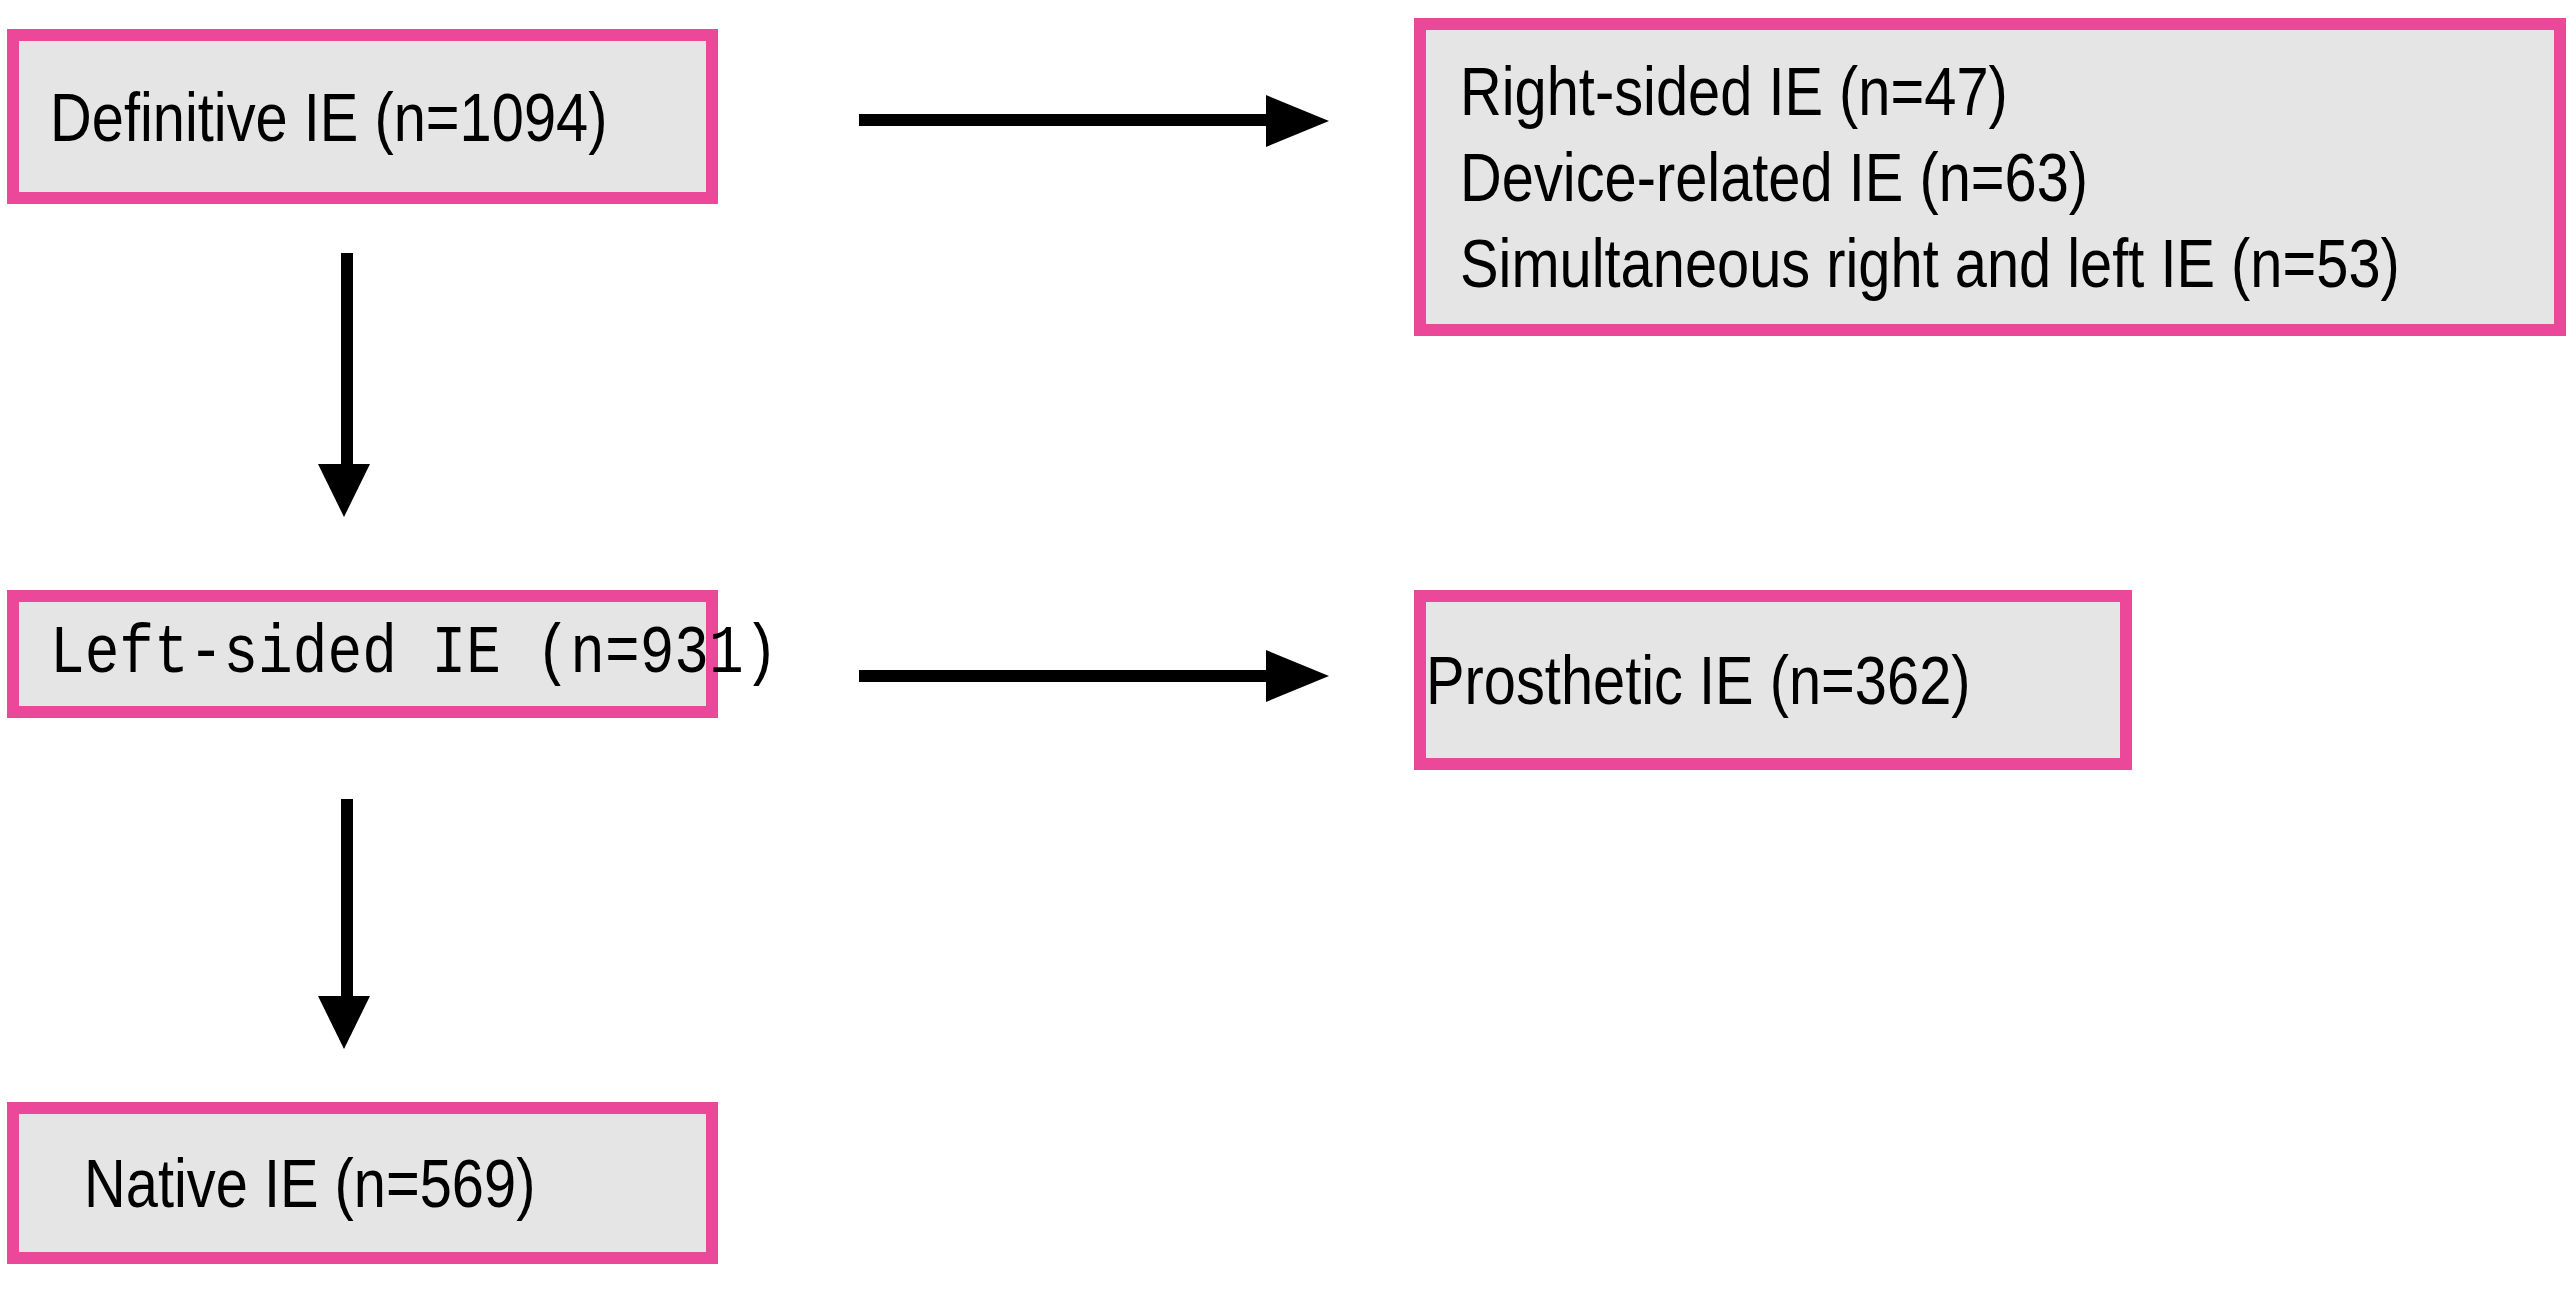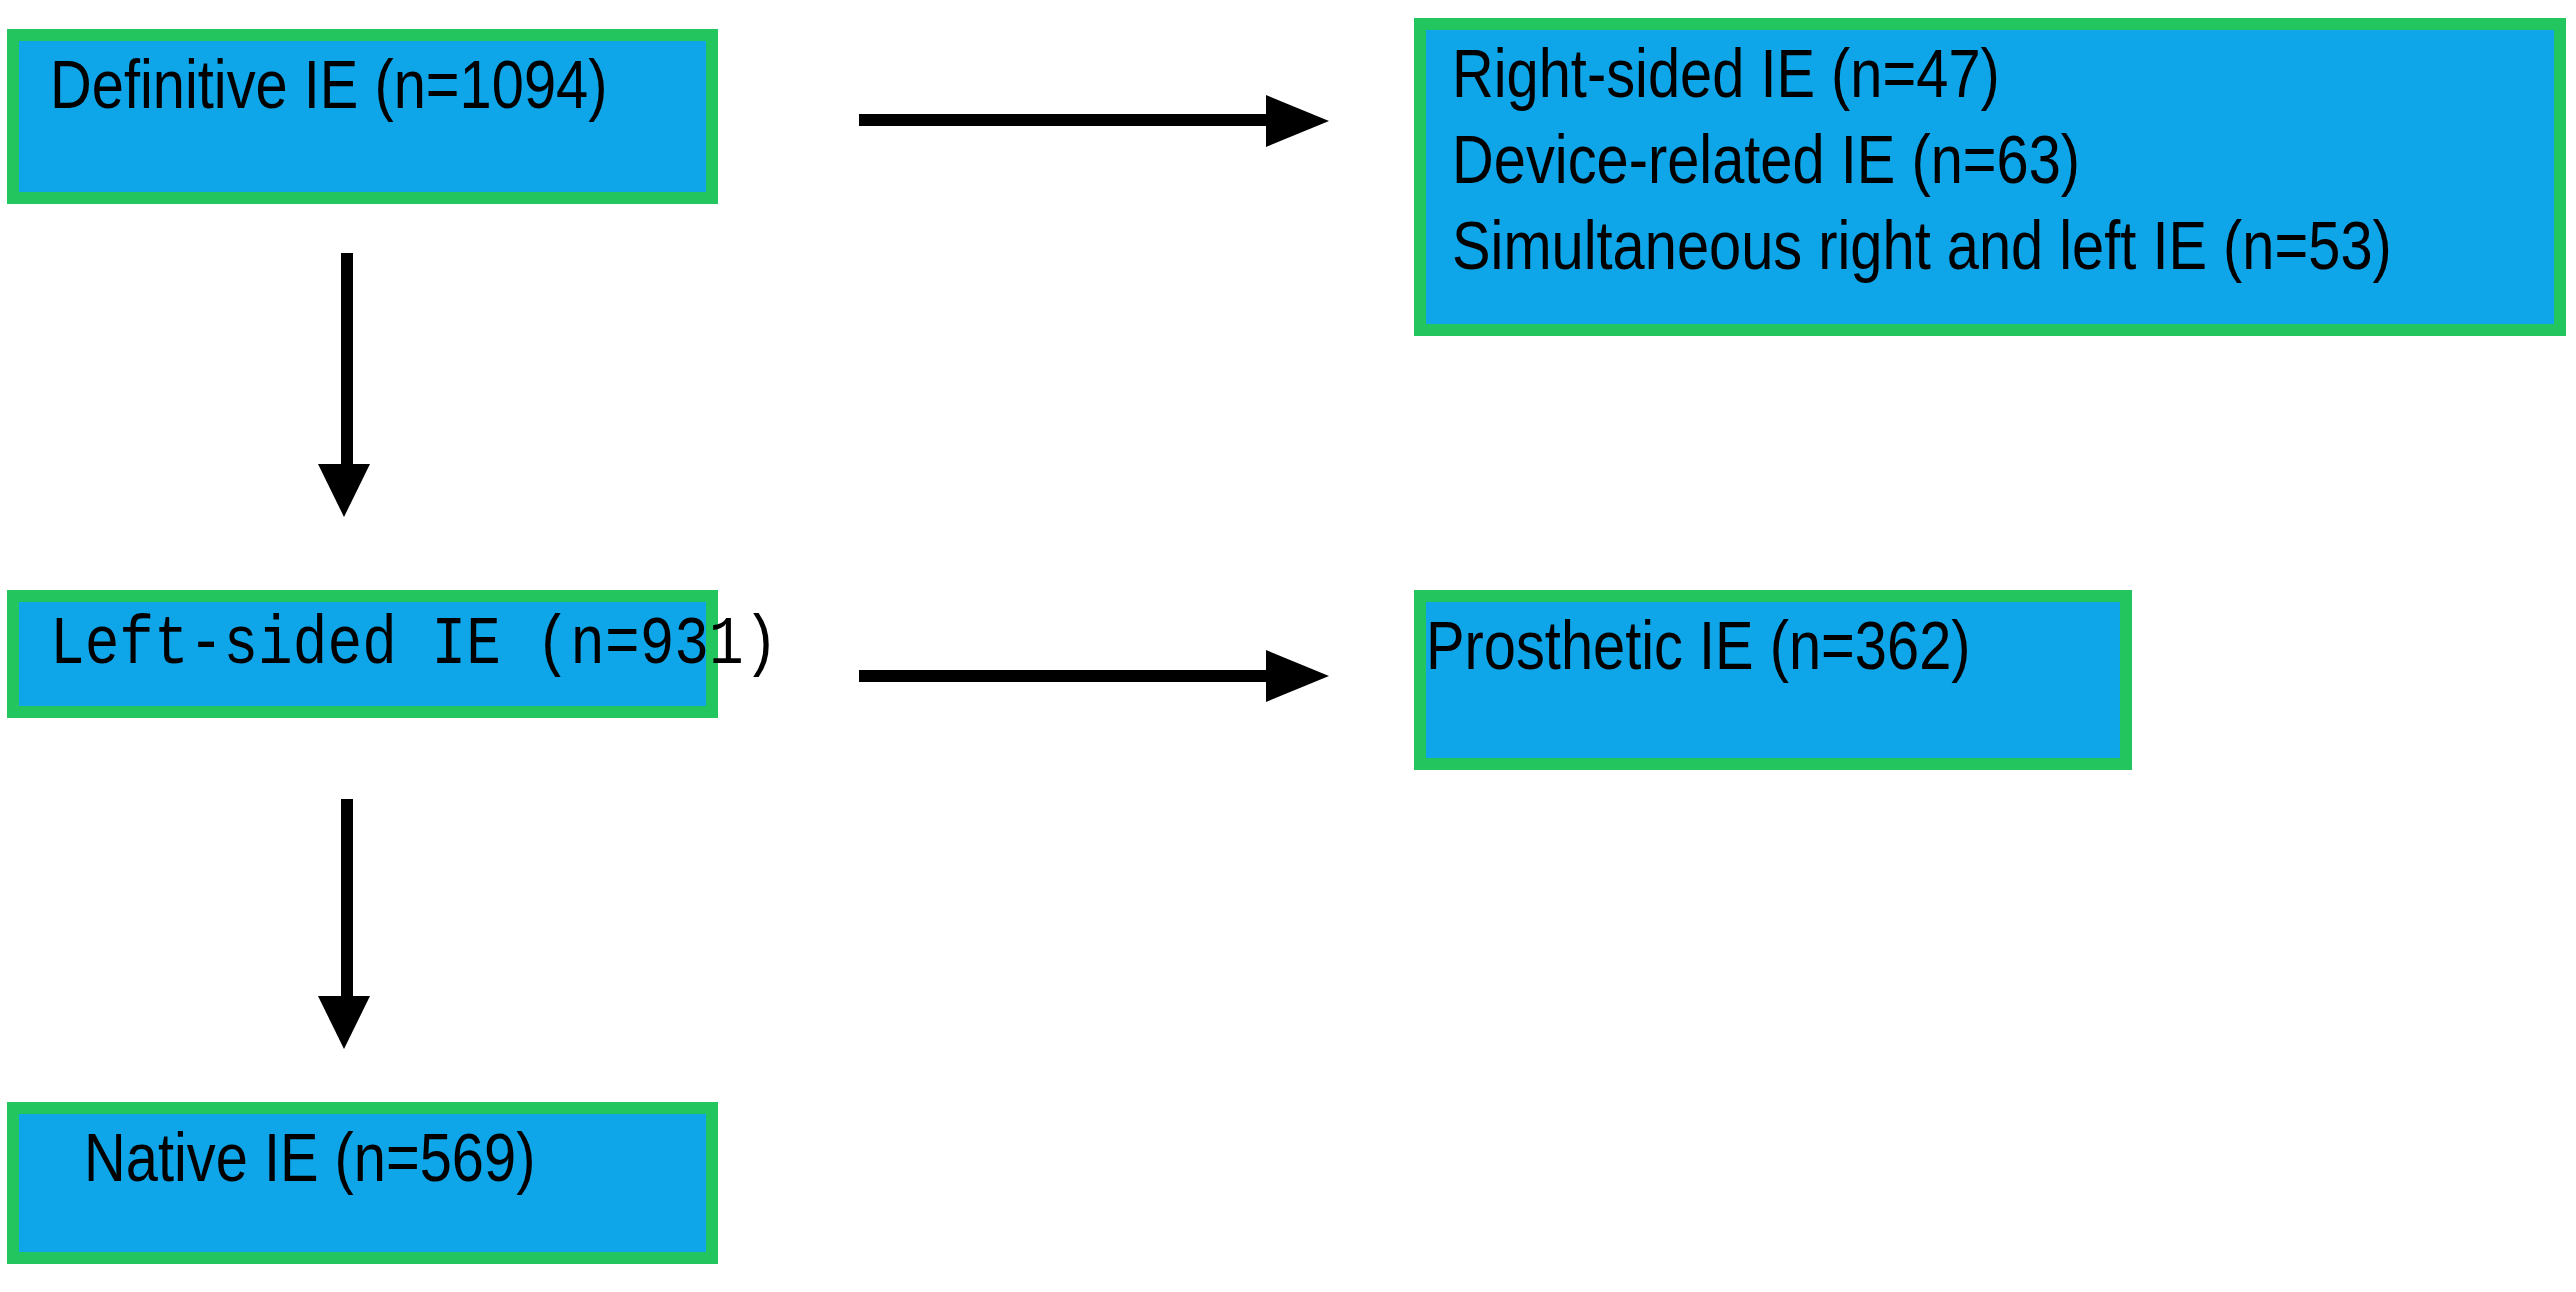--- a/index.html
+++ b/index.html
@@ -14,37 +14,37 @@
     background: #ffffff;
     font-family: "Liberation Sans", sans-serif;
     color: #000000;
     overflow: hidden;
   }
 
   
   .flow-box {
     position: absolute;
     box-sizing: border-box;
-    border: 12px solid #22c55e;
-    background: #0ea5e9;
+    border: 12px solid #ec4899;
+    background: #e5e5e5;
     display: flex;
     flex-direction: column;
-    justify-content: flex-start;
+    justify-content: center;
   }
   .flow-box .label,
   .flow-box .line {
     font-size: 68px;
     line-height: 86px;
     white-space: nowrap;
     transform: scaleX(0.85);
     transform-origin: 0 50%;
   }
 
   #box-definitive { left: 6.5px;    top: 29px;   width: 711px;  height: 175px; padding-left: 31px; }
-  #box-exclusions { left: 1414px; top: 18px;   width: 1152px; height: 318px; padding-left: 26px; }
+  #box-exclusions { left: 1414px; top: 18px;   width: 1152px; height: 318px; padding-left: 34px; }
   #box-leftsided  { left: 6.5px;    top: 590px;  width: 711px;  height: 128px; padding-left: 31px; font-family: Liberation Mono, monospace; }
   #box-prosthetic { left: 1414px; top: 590px;  width: 718px;  height: 180px; }
   #box-native     { left: 6.5px;    top: 1102px; width: 711px;  height: 162px; padding-left: 65px; }
 
   
   .arrow-part { position: absolute; }
   .shaft { background: #000000; }
   .head  { width: 0; height: 0; }
 
   

